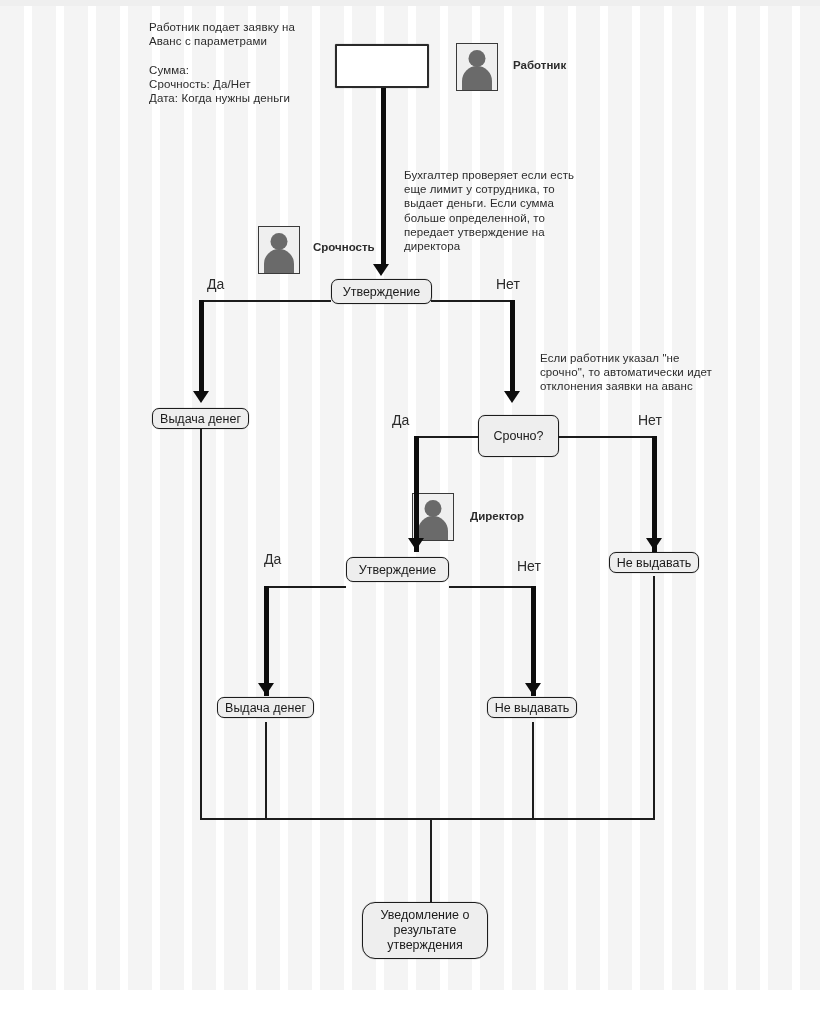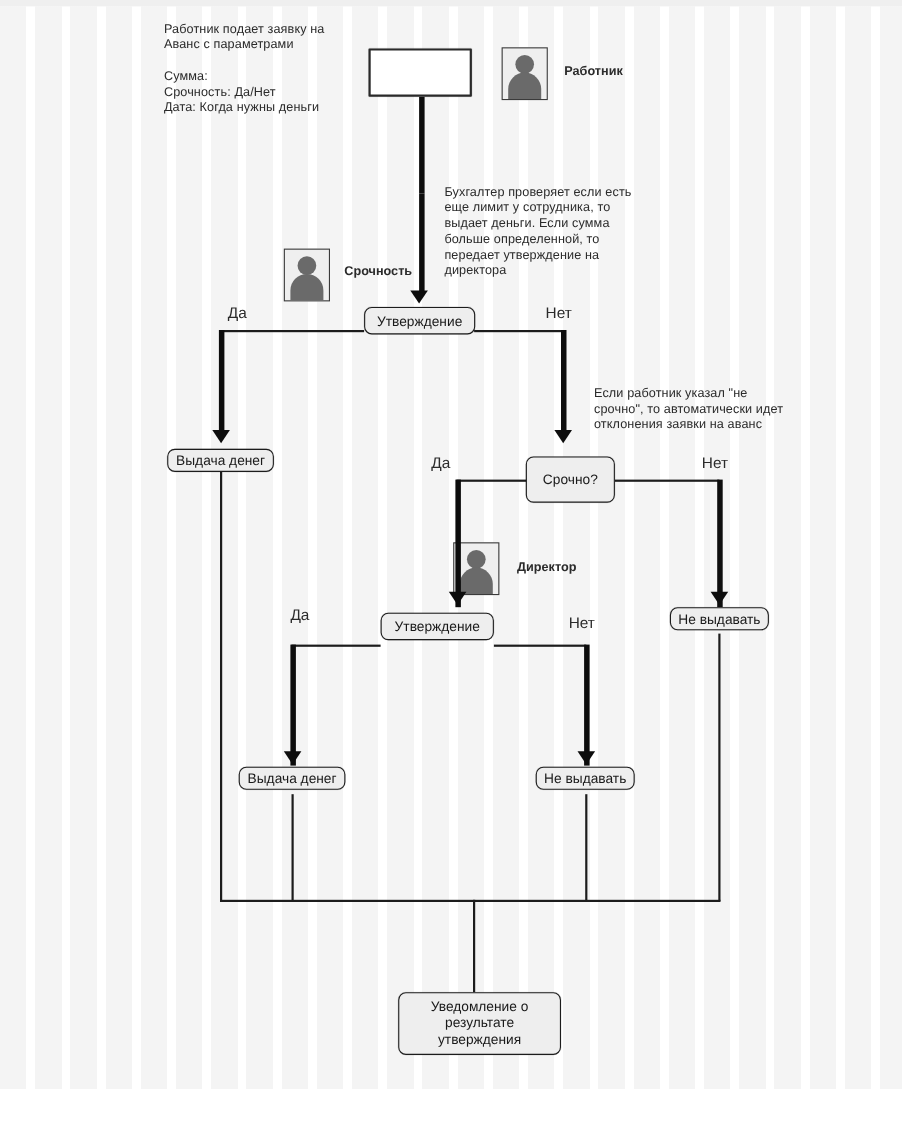--- a/index.html
+++ b/index.html
@@ -212,21 +212,21 @@
   <div class="node tight" style="left:478px;top:415px;width:81px;height:42px;">Срочно?</div>
 
   <div class="node tight" style="left:346px;top:557px;width:103px;height:25px;">Утверждение</div>
 
   <div class="node tight" style="left:609px;top:552px;width:90px;height:21px;">Не выдавать</div>
 
   <div class="node tight" style="left:217px;top:697px;width:97px;height:21px;">Выдача денег</div>
 
   <div class="node tight" style="left:487px;top:697px;width:90px;height:21px;">Не выдавать</div>
 
-  <div class="node multiline" style="left:362px;top:902px;width:148px;height:57px;">Уведомление о
+  <div class="node multiline" style="left:362px;top:902px;width:126px;height:57px;border-radius:13px;">Уведомление о
 результате
 утверждения</div>
 
   <div class="blabel" style="left:207px;top:276px;">Да</div>
   <div class="blabel" style="left:496px;top:276px;">Нет</div>
 
   <div class="blabel" style="left:392px;top:412px;">Да</div>
   <div class="blabel" style="left:638px;top:412px;">Нет</div>
 
   <div class="blabel" style="left:264px;top:551px;">Да</div>

